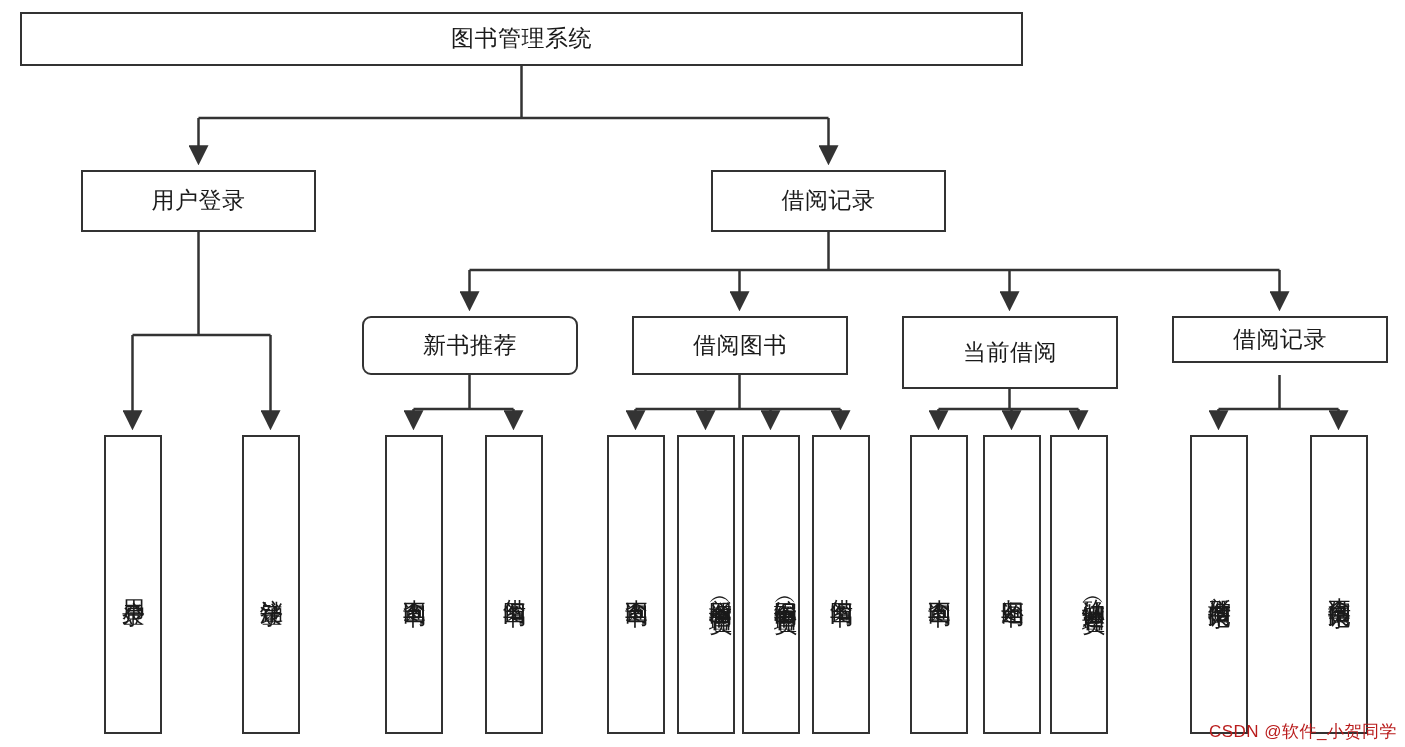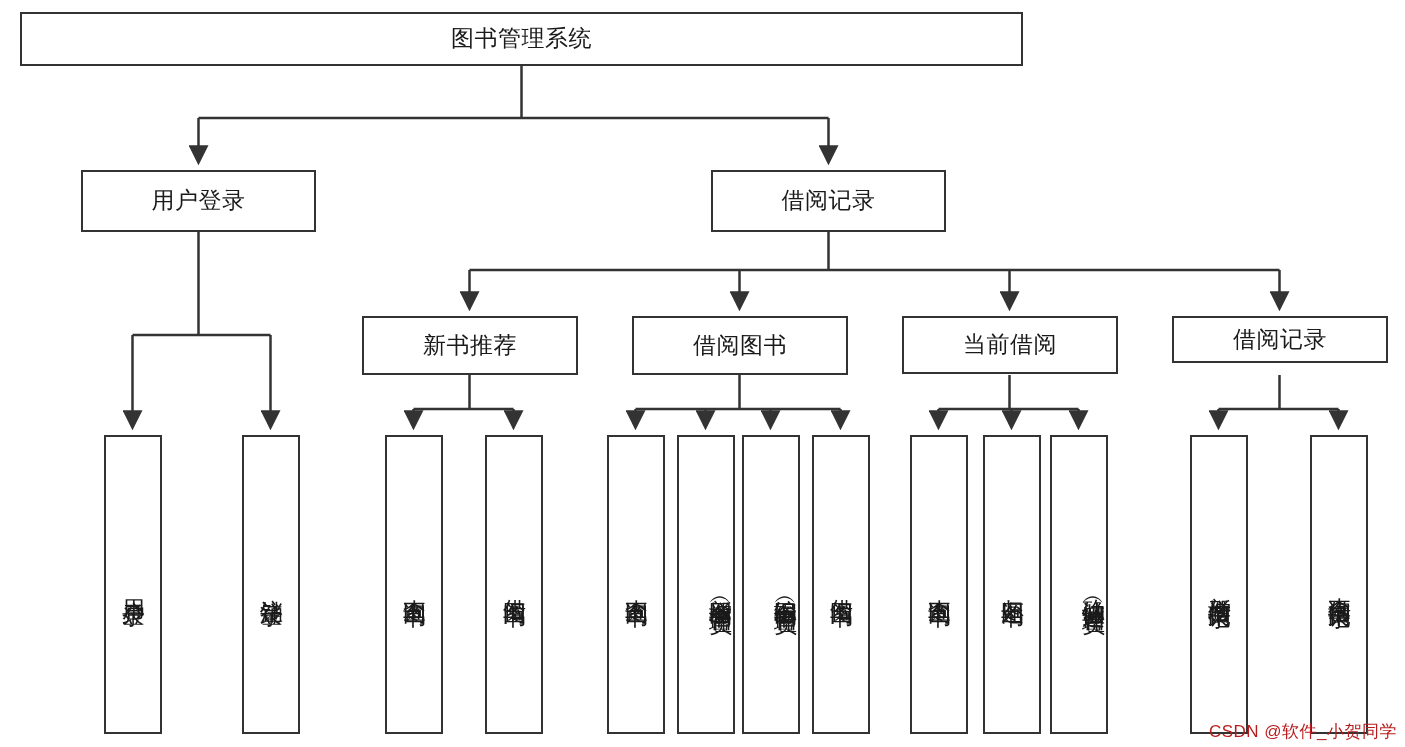--- a/index.html
+++ b/index.html
@@ -125,27 +125,27 @@
     <span>图书管理系统</span>
   </div>
 
   <div class="node h" style="left:81px;top:170px;width:235px;height:62px;">
     <span>用户登录</span>
   </div>
   <div class="node h" style="left:711px;top:170px;width:235px;height:62px;">
     <span>借阅记录</span>
   </div>
 
-  <div class="node h" style="left:362px;top:316px;width:216px;height:59px;">
+  <div class="node h" style="left:362px;top:316px;width:216px;height:59px;border-radius:9px;">
     <span>新书推荐</span>
   </div>
   <div class="node h" style="left:632px;top:316px;width:216px;height:59px;">
     <span>借阅图书</span>
   </div>
-  <div class="node h" style="left:902px;top:316px;width:216px;height:58px;">
+  <div class="node h" style="left:902px;top:316px;width:216px;height:73px;">
     <span>当前借阅</span>
   </div>
   <div class="node h" style="left:1172px;top:316px;width:216px;height:47px;">
     <span>借阅记录</span>
   </div>
 
   <div class="node leaf mid" style="left:104px;top:435px;width:58px;height:299px;">
     <span>用户登录</span>
   </div>
   <div class="node leaf mid" style="left:242px;top:435px;width:58px;height:299px;">

